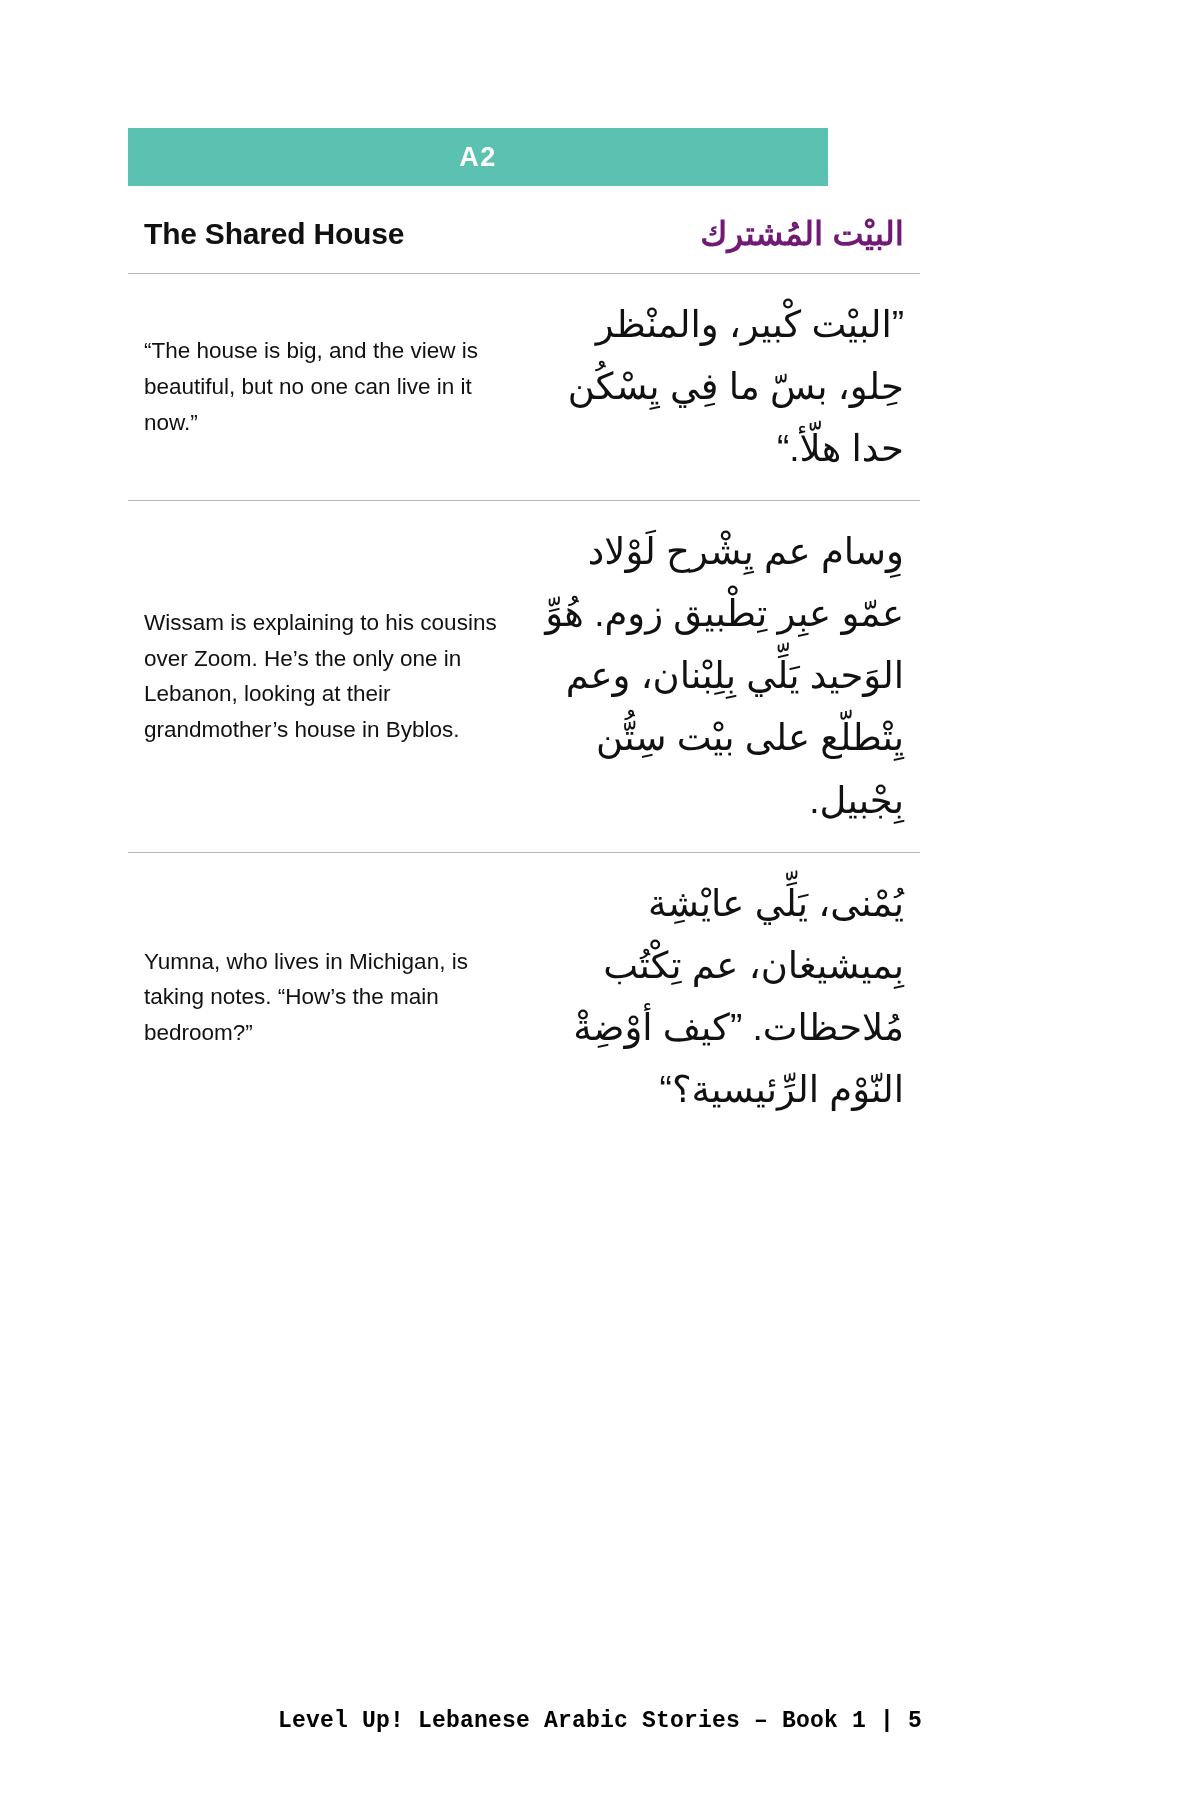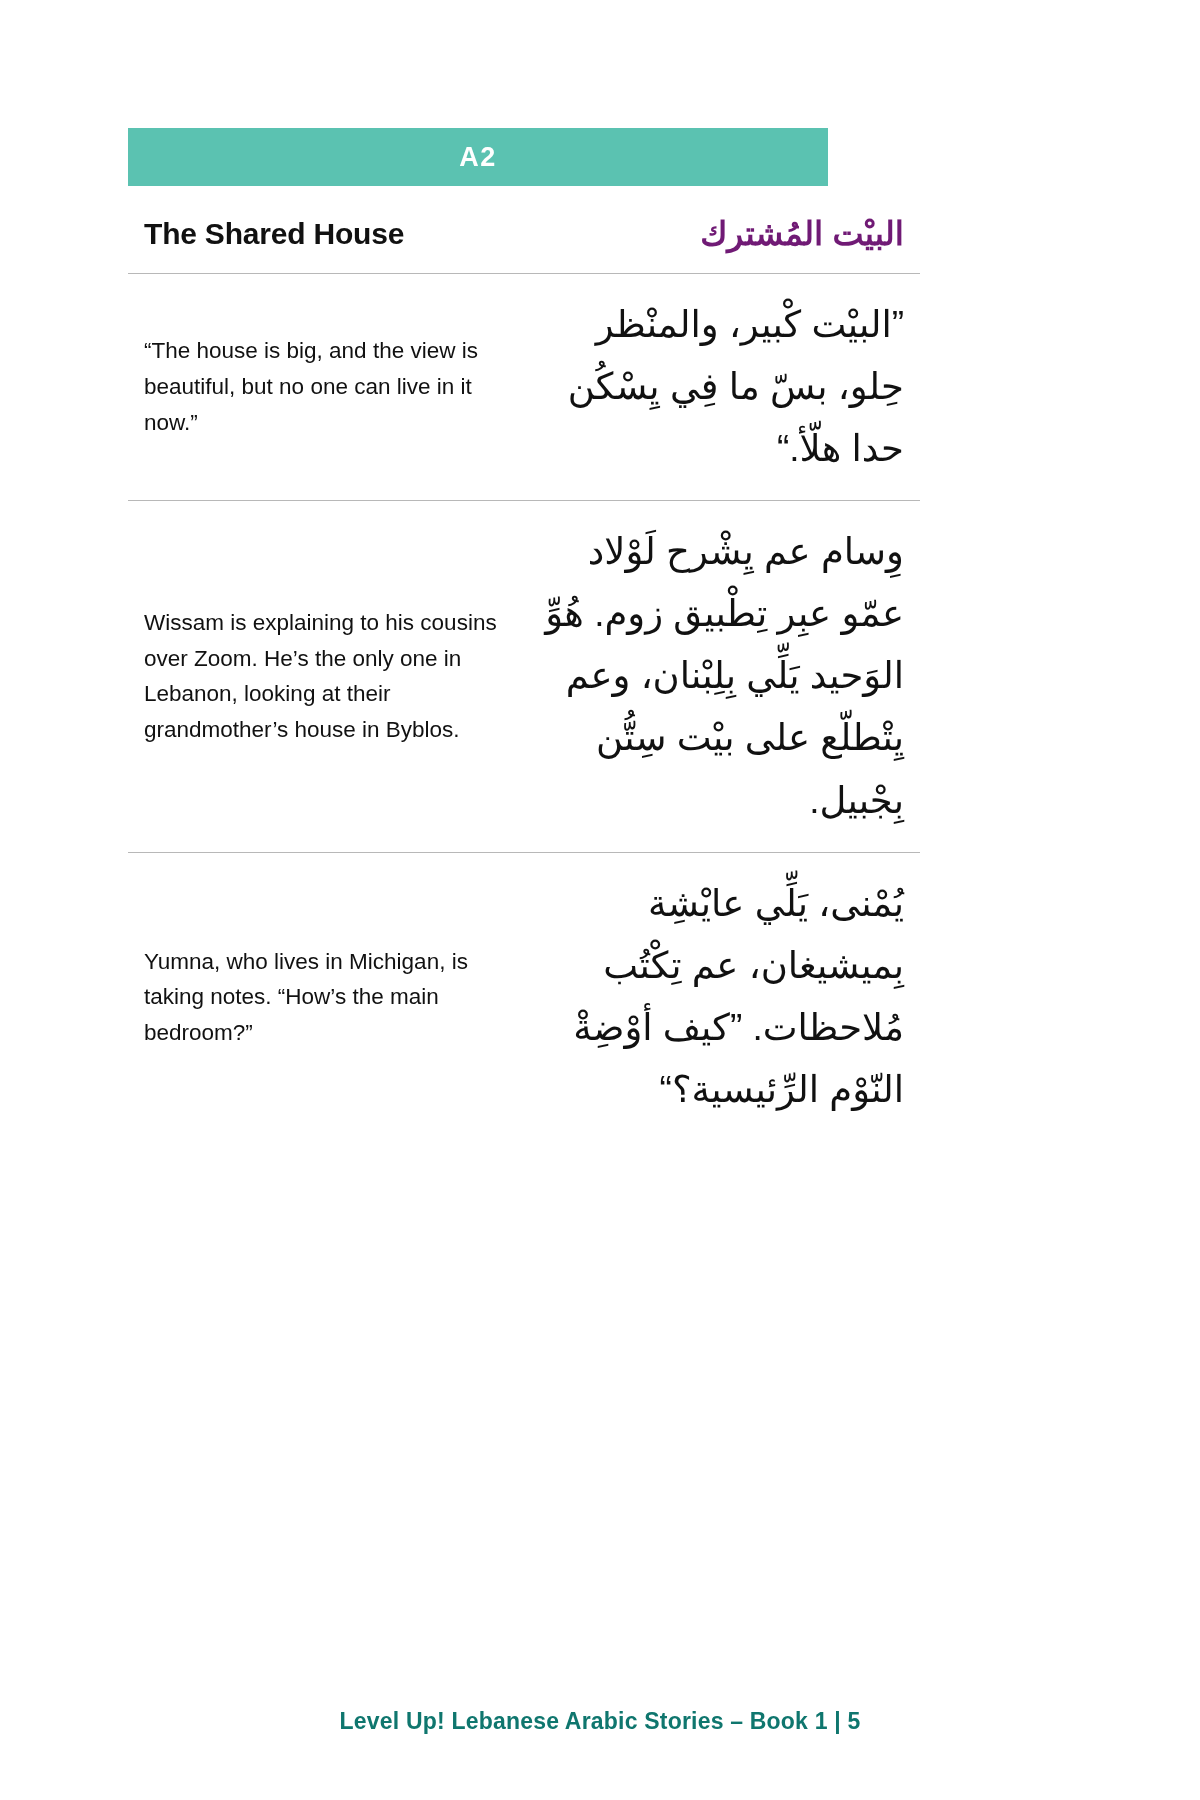--- a/index.html
+++ b/index.html
@@ -109,22 +109,22 @@
   .footer {
     position: absolute;
     left: 0;
     top: 1708px;
     width: 1200px;
     text-align: center;
   }
   .footer-text {
     font-size: 23px;
     font-weight: bold;
-    color: #0f766e;
-    font-family: Liberation Sans, sans-serif;
+    color: #000000;
+    font-family: Liberation Mono, monospace;
     letter-spacing: 0.2px;
   }
 </style>
 </head>
 <body>
 
 <div class="page">
 
   <div class="content">
 

